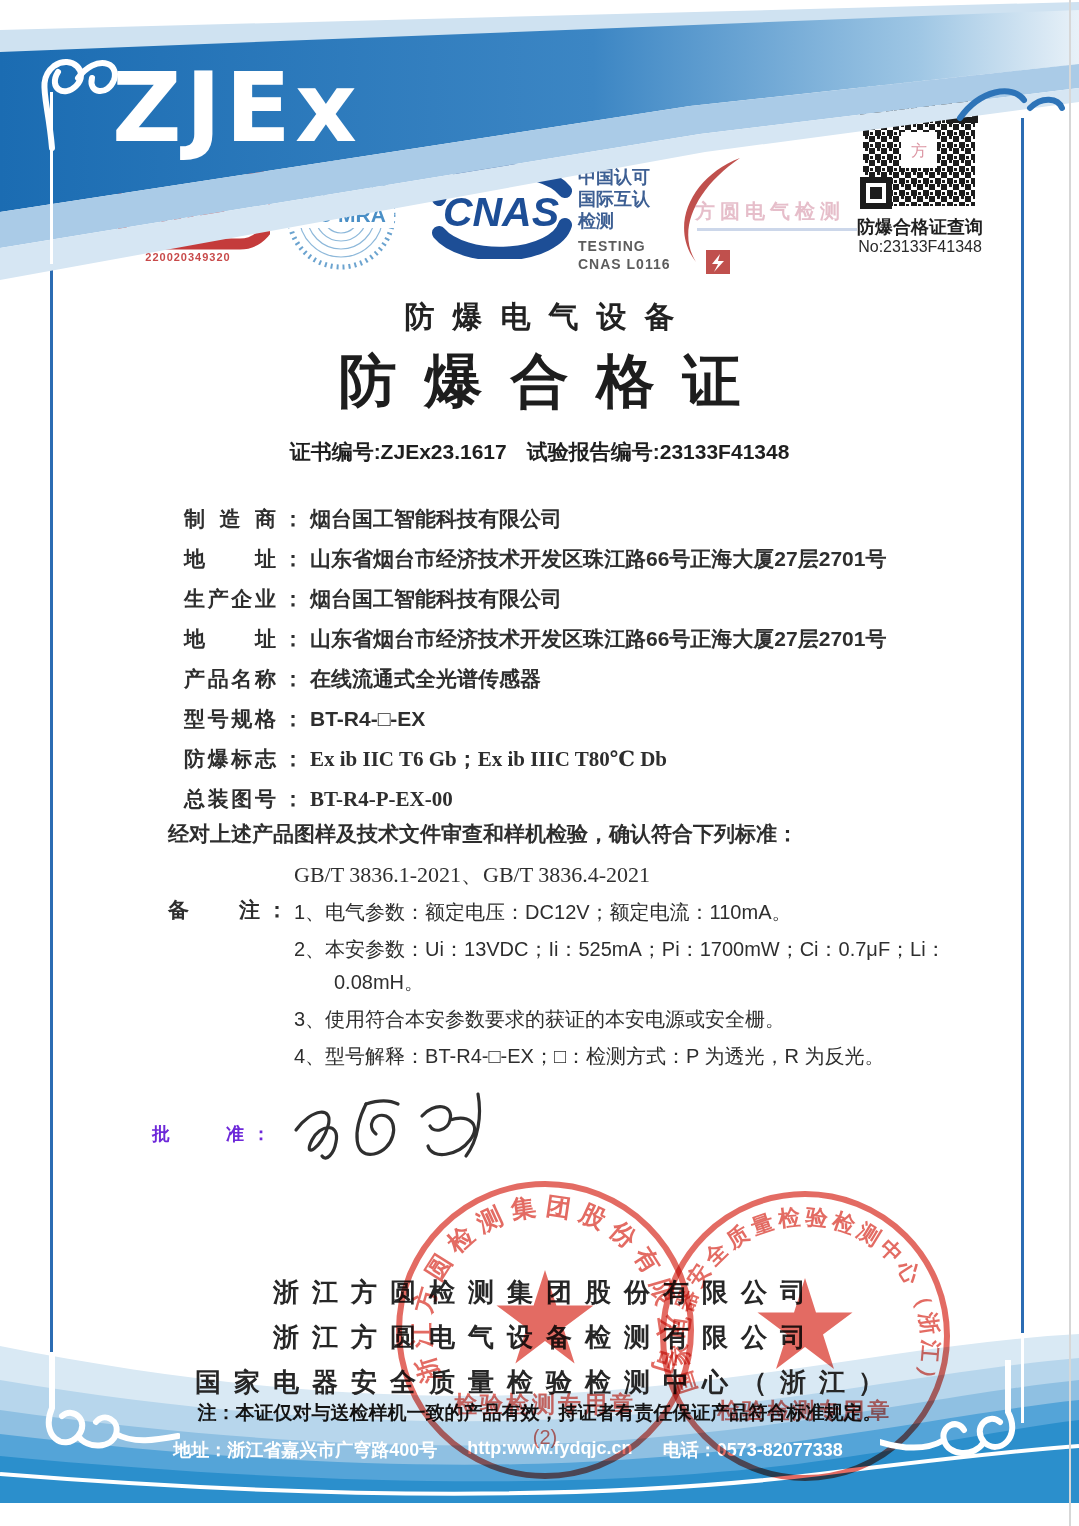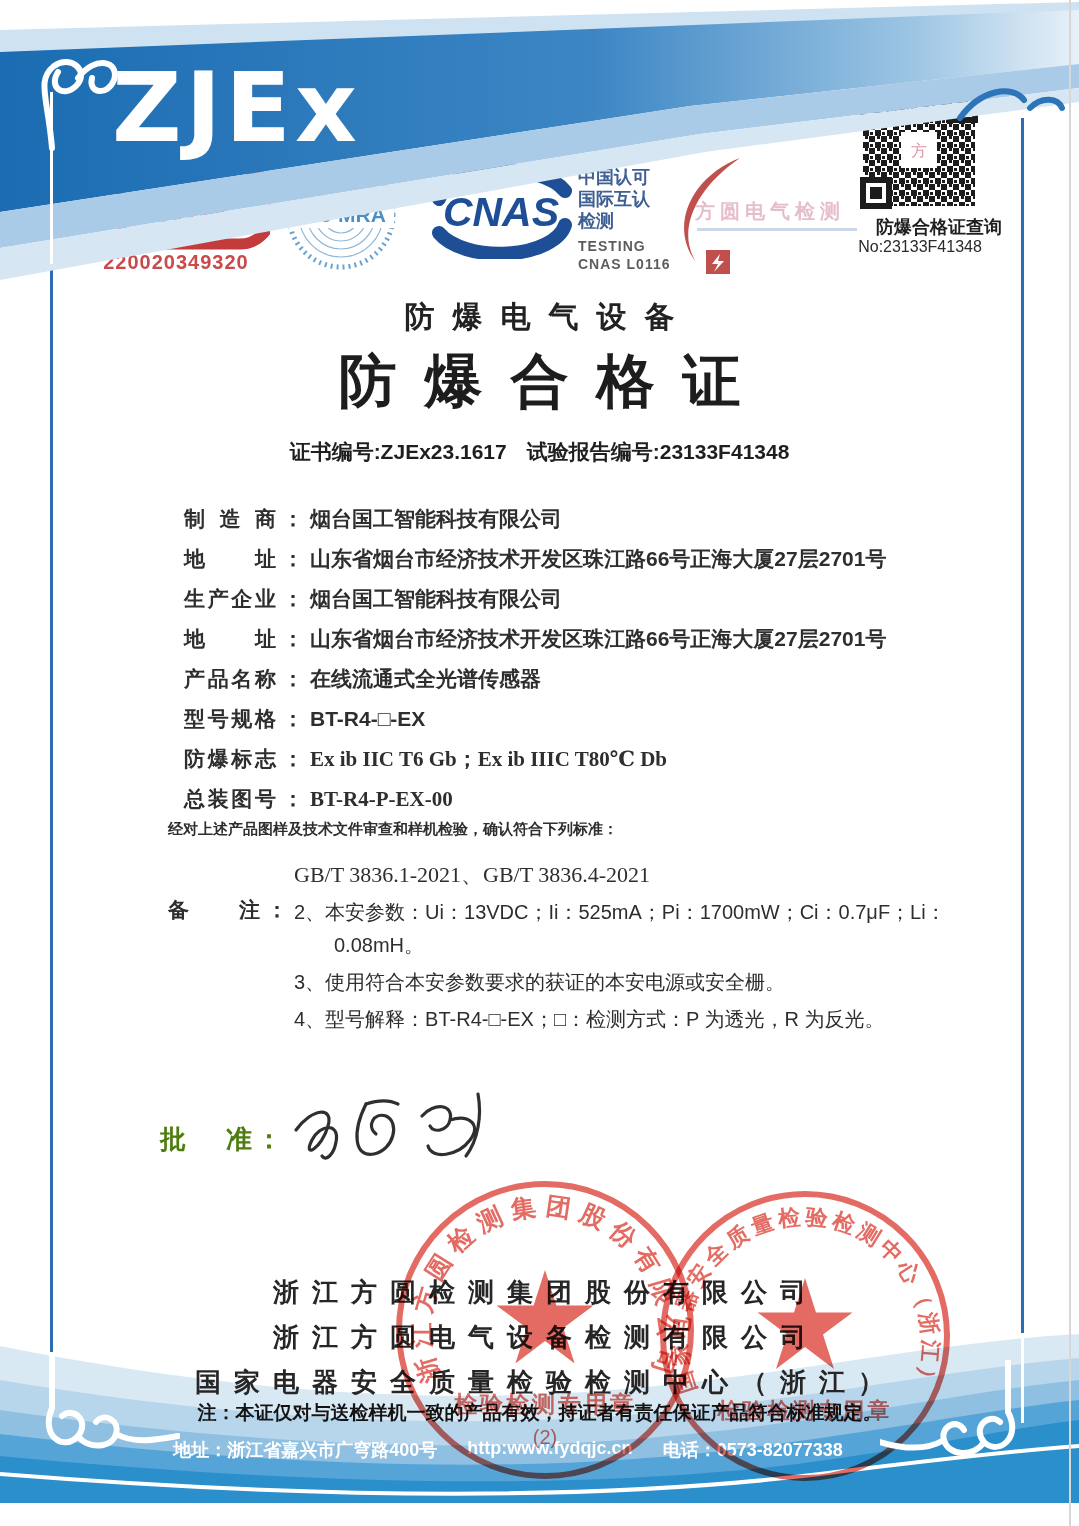--- a/index.html
+++ b/index.html
@@ -20,55 +20,55 @@
          font-family:"DejaVu Sans","Liberation Sans",sans-serif;z-index:5;}
 
   
   .vline-left-blue{left:50px;top:262px;width:3px;height:1090px;background:#2b6cb3;}
   .vline-left-white{left:50px;top:92px;width:3px;height:172px;background:#fff;z-index:4;}
   .vline-right-blue{left:1021px;top:118px;width:3px;height:1215px;background:#2b6cb3;}
   .vline-right-white{left:1021px;top:1333px;width:3px;height:90px;background:#fff;z-index:9;}
   .scan-edge{left:1069px;top:0;width:2px;height:1526px;background:#d7d7d7;z-index:40;}
 
   
-  .cma-number{left:100px;top:251px;width:152px;text-align:center;font-size:20px;font-weight:700;color:#c84a4a;letter-spacing:1px;}
+  .cma-number{left:112px;top:251px;width:152px;text-align:center;font-size:11px;font-weight:700;color:#c84a4a;letter-spacing:1px;}
   .cnas-text{left:578px;top:166px;line-height:22px;font-size:18px;font-weight:700;color:#3d5f93;}
   .cnas-sub{margin-top:5px;font-size:14px;font-weight:700;color:#5c5c5c;line-height:18px;letter-spacing:1px;}
   .fy-faint{left:695px;top:198px;font-size:20px;letter-spacing:5px;color:rgba(205,125,150,.5);font-weight:700;}
   .fy-faint-line{left:697px;top:228px;width:160px;height:3px;background:rgba(110,140,195,.35);}
 
   .qr-wrap{left:857px;top:88px;width:124px;height:124px;background:#fff;}
-  .qr-caption{left:838px;top:215px;width:164px;text-align:right;font-size:18px;font-weight:700;color:#1f1f1f;}
+  .qr-caption{left:838px;top:215px;width:164px;text-align:center;font-size:18px;font-weight:700;color:#1f1f1f;}
   .qr-number{left:838px;top:238px;width:164px;text-align:center;font-size:16px;color:#2a2a2a;font-family:"Liberation Sans",sans-serif;}
 
   
   .subtitle{left:0;top:297px;width:1079px;text-align:center;font-size:30px;font-weight:800;
             letter-spacing:18px;text-indent:18px;color:#222;}
   .maintitle{left:0;top:343px;width:1079px;text-align:center;font-size:58px;font-weight:800;
              letter-spacing:28px;text-indent:28px;color:#1d1d1d;}
   .certline{left:0;top:438px;width:1079px;display:flex;justify-content:center;gap:20px;
             font-size:21px;font-weight:700;color:#1f1f1f;}
 
   
   .fields{left:184px;top:506px;width:780px;}
   .frow{display:flex;margin-bottom:14px;line-height:26px;font-size:21px;color:#2e2e2e;}
   .flabel{width:92px;font-weight:600;text-align:justify;text-align-last:justify;flex:0 0 92px;}
   .fcolon{width:34px;text-align:center;flex:0 0 34px;font-weight:600;}
   .fvalue{font-weight:600;white-space:nowrap;}
   .serif{font-family:"Liberation Serif","DejaVu Serif",serif;}
 
-  .statement{left:168px;top:820px;font-size:15px;font-weight:600;color:#2e2e2e;}
+  .statement{left:168px;top:820px;font-size:21px;font-weight:600;color:#2e2e2e;}
   .standards{left:294px;top:860px;font-size:22px;color:#2e2e2e;font-family:"Liberation Serif","DejaVu Serif",serif;}
 
   .remark-label{left:168px;top:896px;display:flex;font-size:21px;font-weight:600;color:#2e2e2e;}
   .remark-items{left:294px;top:896px;width:660px;font-size:20px;color:#2e2e2e;font-weight:500;}
   .remark-items div{padding-left:40px;text-indent:-40px;line-height:33px;margin-bottom:4px;}
 
   
-  .approve-label{left:160px;top:1122px;display:flex;font-size:26px;font-weight:700;color:#4d7c0f;}
+  .approve-label{left:152px;top:1122px;display:flex;font-size:18px;font-weight:700;color:#6d28d9;}
   .dates{left:710px;top:1122px;font-size:21px;font-weight:700;color:#1f1f1f;line-height:52px;}
 
   
   .companies{left:0;top:1270px;width:1079px;text-align:center;z-index:6;}
   .companies div{font-size:26px;font-weight:800;color:#262626;letter-spacing:13px;text-indent:13px;line-height:45px;}
 
   
   .band{left:0;top:1328px;width:1079px;height:175px;z-index:2;}
   .foot-note{left:0;top:1400px;width:1079px;text-align:center;font-size:19px;font-weight:700;color:#141414;z-index:7;}
   .foot-addr{left:0;top:1438px;width:1016px;display:flex;justify-content:center;gap:30px;
@@ -230,20 +230,21 @@
   </div>
 
   <div class="abs statement">经对上述产品图样及技术文件审查和样机检验，确认符合下列标准：</div>
   <div class="abs standards">GB/T 3836.1-2021、GB/T 3836.4-2021</div>
 
   <div class="abs remark-label">
     <span class="flabel" style="width:92px">备注</span>
     <span class="fcolon">：</span>
   </div>
   <div class="abs remark-items">
+    <div>1、电气参数：额定电压：DC12V；额定电流：110mA。</div>
     <div>2、本安参数：Ui：13VDC；Ii：525mA；Pi：1700mW；Ci：0.7μF；Li：0.08mH。</div>
     <div>3、使用符合本安参数要求的获证的本安电源或安全栅。</div>
     <div>4、型号解释：BT-R4-□-EX；□：检测方式：P 为透光，R 为反光。</div>
   </div>
 
   <div class="abs approve-label">
     <span class="flabel" style="width:92px">批准</span>
     <span class="fcolon">：</span>
   </div>
   <svg class="abs" style="left:282px;top:1082px" width="210" height="100" viewBox="0 0 210 100">

